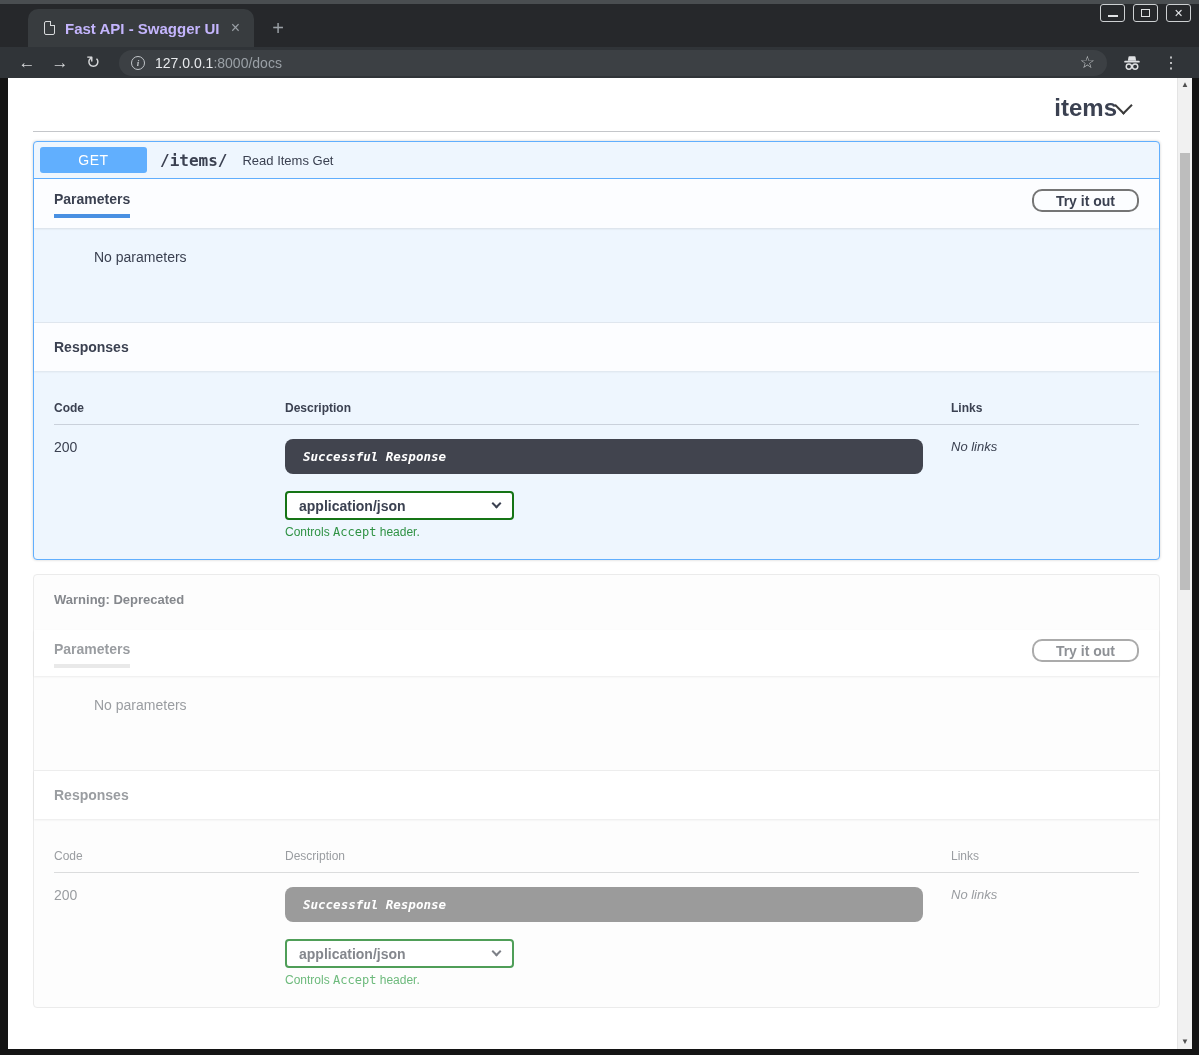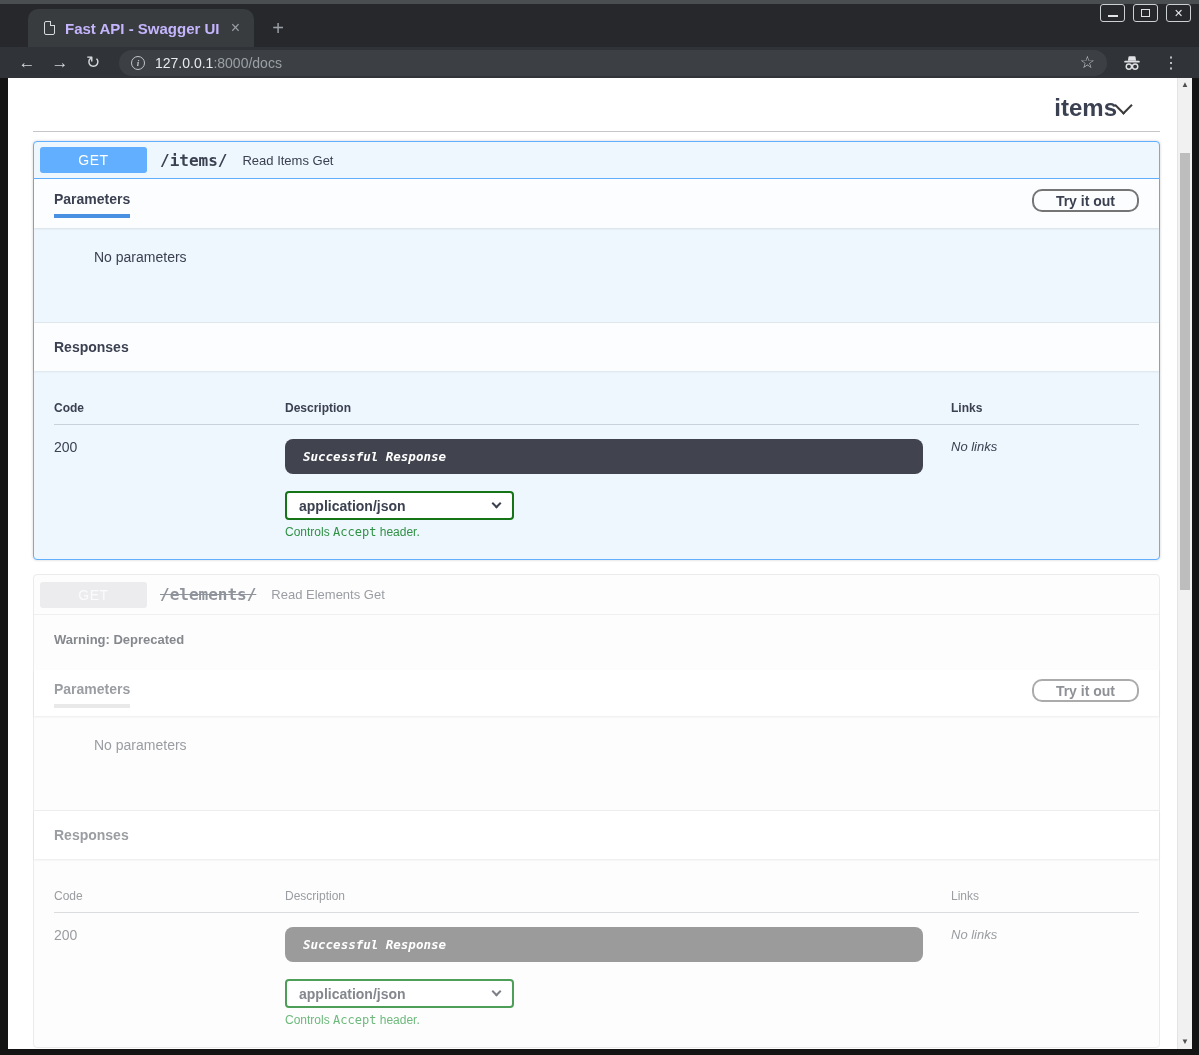--- a/index.html
+++ b/index.html
@@ -201,25 +201,20 @@
               <span class="select-chev"></span>
             </div>
             <div class="accept-note"><span>Controls </span><span class="mono">Accept</span><span> header.</span></div>
           </div>
           <span class="resp-links">No links</span>
         </div>
       </div>
     </div>
 
     <div class="opblock deprecated">
-      <div class="op-summary">
-        <span class="method-badge">GET</span>
-        <span class="op-path">/elements/</span>
-        <span class="op-desc">Read Elements Get</span>
-      </div>
 
       <div class="dep-warning">Warning: Deprecated</div>
 
       <div class="section-header">
         <span class="param-tab">Parameters</span>
         <button class="tryout-btn">Try it out</button>
       </div>
 
       <div class="no-params">No parameters</div>
 

